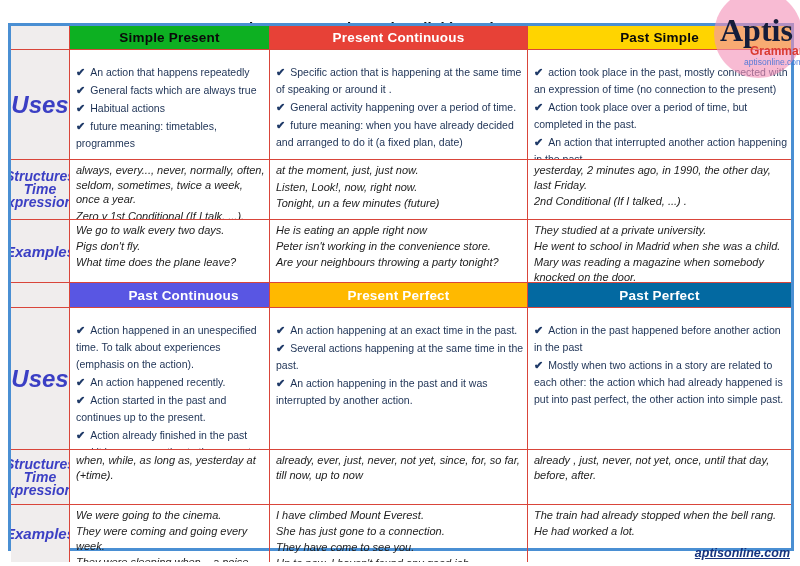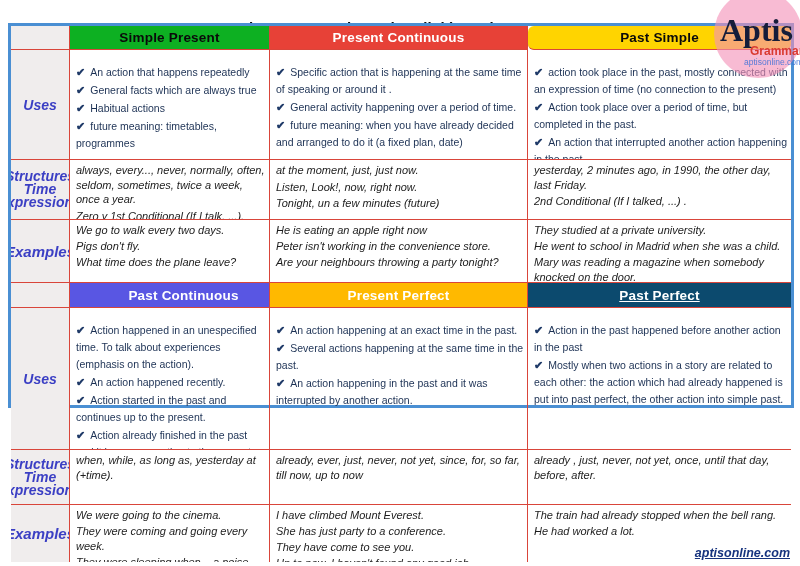--- a/index.html
+++ b/index.html
@@ -7,21 +7,21 @@
   body {
     position:relative; overflow:hidden; background:#ffffff;
     font-family:"Liberation Sans", sans-serif;
   }
   .page-title {
     position:absolute; top:19px; left:0; width:100%;
     text-align:center; font-size:15px; font-weight:bold;
     color:var(--title-text,#0b0b0b); letter-spacing:.2px;
   }
   .table-wrap {
-    position:absolute; left:8px; top:23px; width:786px; height:385px;
+    position:absolute; left:8px; top:23px; width:786px; height:528px;
     border:3px solid var(--border-outer,#4a8fd3); background:#fff;
   }
   .section { display:grid; grid-template-columns:59px 200px 258px 1fr; }
   #section-top    { grid-template-rows:24px 110px 60px 63px; }
   #section-bottom { grid-template-rows:25px 142px 55px 57px; }
   .cell {
     border-right:1.5px solid var(--border-inner,#d9453a);
     border-bottom:1.5px solid var(--border-inner,#d9453a);
     overflow:hidden;
   }
@@ -30,21 +30,21 @@
   .corner, .label { background:var(--label-bg,#f0eded); }
   .th {
     display:flex; align-items:center; justify-content:center;
     font-weight:bold; font-size:13.5px; letter-spacing:.2px;
   }
   .label {
     display:flex; flex-direction:column; align-items:center; justify-content:center;
     font-weight:bold; font-style:italic; text-align:center;
     color:var(--label-text,#3b3fc4);
   }
-  .label-uses { font-size:14px; }
+  .label-uses { font-size:24px; }
   .label-structures { font-size:14px; line-height:13px; }
   .label-examples { font-size:15px; }
   .uses {
     padding:14px 2px 0 6px; font-size:10.5px; line-height:17px;
     color:var(--uses-text,#1c3154);
   }
   .use { margin-bottom:1px; }
   .check-icon {
     color:var(--check,#1f3a68); font-weight:bold; font-size:11px;
     margin-right:5px; font-style:normal;
@@ -84,21 +84,21 @@
 <body>
 
 <div class="page-title">Verb Tenses Review 1 (English)- Aptis Grammar</div>
 
 <div class="table-wrap">
 
   <div class="section" id="section-top">
     <div class="cell corner"></div>
     <div class="cell th" style="background-color: rgb(13, 176, 34); color: rgb(10, 10, 10);">Simple Present</div>
     <div class="cell th" style="background-color: rgb(231, 65, 55); color: rgb(255, 255, 255);">Present Continuous</div>
-    <div class="cell th col-last" style="background-color: rgb(255, 212, 0); color: rgb(10, 10, 10); border-radius: 6px;">Past Simple</div>
+    <div class="cell th col-last" style="background-color: rgb(255, 212, 0); color: rgb(10, 10, 10);">Past Simple</div>
 
     <div class="cell label label-uses">Uses</div>
     <div class="cell uses">
         <div class="use"><span class="check-icon">✔</span><span class="use-text">An action that happens repeatedly</span></div>
         <div class="use"><span class="check-icon">✔</span><span class="use-text">General facts which are always true</span></div>
         <div class="use"><span class="check-icon">✔</span><span class="use-text">Habitual actions</span></div>
         <div class="use"><span class="check-icon">✔</span><span class="use-text">future meaning: timetables, programmes</span></div>
       </div>
     <div class="cell uses">
         <div class="use"><span class="check-icon">✔</span><span class="use-text">Specific action that is happening at the same time of speaking or around it .</span></div>
@@ -145,21 +145,21 @@
         <div class="line">They studied at a private university.</div>
         <div class="line">He went to school in Madrid when she was a child.</div>
         <div class="line">Mary was reading a magazine when somebody knocked on the door.</div>
       </div>
   </div>
 
   <div class="section" id="section-bottom">
     <div class="cell corner"></div>
     <div class="cell th" style="background-color: rgb(89, 86, 227); color: rgb(255, 255, 255); padding-left: 28px;">Past Continuous</div>
     <div class="cell th" style="background-color: rgb(255, 185, 0); color: rgb(255, 255, 255);">Present Perfect</div>
-    <div class="cell th col-last" style="background-color: #0c4a6e; color: rgb(255, 255, 255); text-decoration: underline;">Past Perfect</div>
+    <div class="cell th col-last" style="background-color: #0369a1; color: rgb(255, 255, 255);">Past Perfect</div>
 
     <div class="cell label label-uses">Uses</div>
     <div class="cell uses">
         <div class="use"><span class="check-icon">✔</span><span class="use-text">Action happened in an unespecified time. To talk about experiences (emphasis on the action).</span></div>
         <div class="use"><span class="check-icon">✔</span><span class="use-text">An action happened recently.</span></div>
         <div class="use"><span class="check-icon">✔</span><span class="use-text">Action started in the past and continues up to the present.</span></div>
         <div class="use"><span class="check-icon">✔</span><span class="use-text">Action already finished in the past and it has a connection to the present.</span></div>
       </div>
     <div class="cell uses">
         <div class="use"><span class="check-icon">✔</span><span class="use-text">An action happening at an exact time in the past.</span></div>
@@ -187,21 +187,21 @@
       </div>
 
     <div class="cell label label-examples row-last">Examples</div>
     <div class="cell lines row-last">
         <div class="line">We were going to the cinema.</div>
         <div class="line">They were coming and going every week.</div>
         <div class="line">They were sleeping when... a noise woke them up.</div>
       </div>
     <div class="cell lines row-last">
         <div class="line">I have climbed Mount Everest.</div>
-        <div class="line">She has just party to a conference.</div>
+        <div class="line">She has just gone to a connection.</div>
         <div class="line">They have come to see you.</div>
         <div class="line">Up to now, I haven't found any good job.</div>
       </div>
     <div class="cell lines row-last col-last">
         <div class="line">The train had already stopped when the bell rang.</div>
         <div class="line">He had worked a lot.</div>
       </div>
   </div>
 </div>
 

